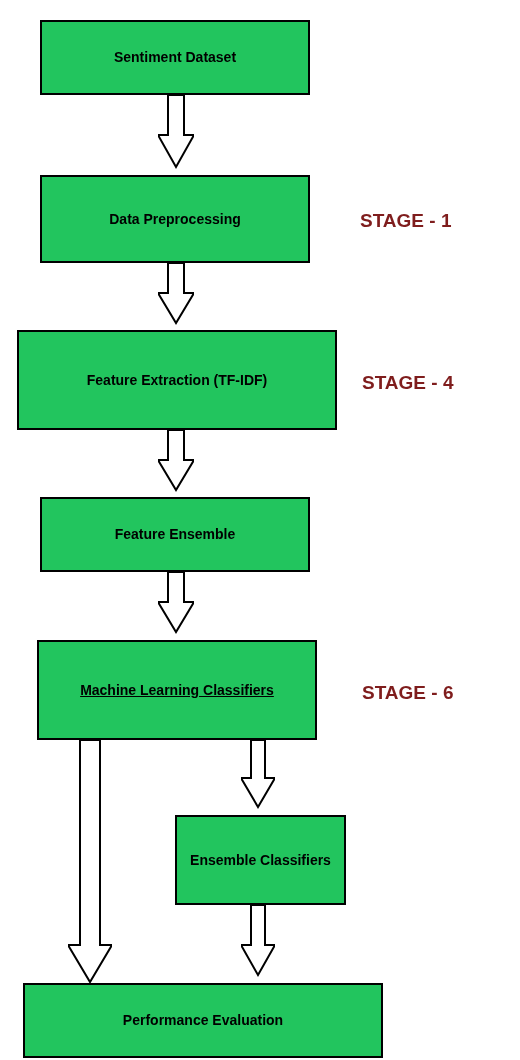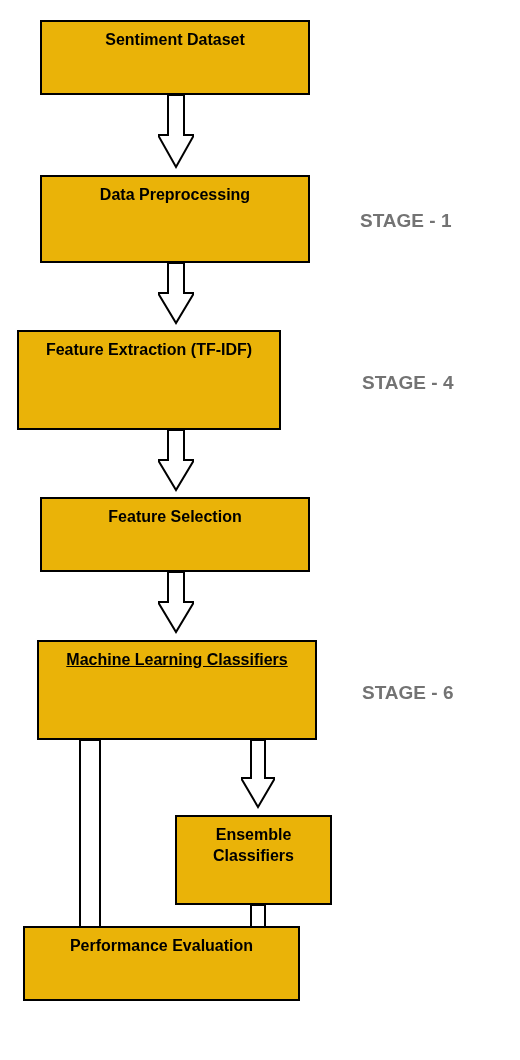--- a/index.html
+++ b/index.html
@@ -10,35 +10,35 @@
     body {
       width: 520px;
       height: 1060px;
       background: #ffffff;
       font-family: Arial, Helvetica, sans-serif;
       position: relative;
     }
     .box {
       position: absolute;
       border: 2px solid #000;
-      background: #eab308;
+      background: #22c55e;
       display: flex;
-      align-items: flex-start;
+      align-items: center;
       justify-content: center;
       text-align: center;
       font-weight: bold;
-      font-size: 16px;
+      font-size: 14px;
       padding: 8px;
       line-height: 1.3;
     }
     .stage-label {
       position: absolute;
       font-weight: bold;
       font-size: 19px;
-      color: #737373;
+      color: #7f1d1d;
     }
     .arrow {
       position: absolute;
     }
   </style>
 </head>
 <body>
 
 <div class="box" style="left:40px; top:20px; width:270px; height:75px;">
   <span>Sentiment Dataset</span>
@@ -53,34 +53,34 @@
 </div>
 
 <div class="stage-label" style="left:360px; top:210px;">
   <span>STAGE - 1</span>
 </div>
 
 <svg class="arrow" style="left:158px; top:263px; width:36px; height:63px;" viewBox="0 0 36 63">
   <path d="M 10 0 L 10 30 L 0 30 L 18 60 L 36 30 L 26 30 L 26 0 Z" fill="#fff" stroke="#000" stroke-width="2"></path>
 </svg>
 
-<div class="box" style="left:17px; top:330px; width:264px; height:100px;">
+<div class="box" style="left:17px; top:330px; width:320px; height:100px;">
   <span>Feature Extraction (TF-IDF)</span>
 </div>
 
 <div class="stage-label" style="left:362px; top:372px;">
   <span>STAGE - 4</span>
 </div>
 
 <svg class="arrow" style="left:158px; top:430px; width:36px; height:63px;" viewBox="0 0 36 63">
   <path d="M 10 0 L 10 30 L 0 30 L 18 60 L 36 30 L 26 30 L 26 0 Z" fill="#fff" stroke="#000" stroke-width="2"></path>
 </svg>
 
 <div class="box" style="left:40px; top:497px; width:270px; height:75px;">
-  <span>Feature Selection</span>
+  <span>Feature Ensemble</span>
 </div>
 
 <svg class="arrow" style="left:158px; top:572px; width:36px; height:63px;" viewBox="0 0 36 63">
   <path d="M 10 0 L 10 30 L 0 30 L 18 60 L 36 30 L 26 30 L 26 0 Z" fill="#fff" stroke="#000" stroke-width="2"></path>
 </svg>
 
 <div class="box" style="left:37px; top:640px; width:280px; height:100px;text-decoration:underline;">
   <span>Machine Learning Classifiers</span>
 </div>
 
@@ -89,23 +89,23 @@
 </div>
 
 <svg class="arrow" style="left:68px; top:740px; width:44px; height:245px;" viewBox="0 0 44 245">
   <path d="M 12 0 L 12 205 L 0 205 L 22 242 L 44 205 L 32 205 L 32 0 Z" fill="#fff" stroke="#000" stroke-width="2"></path>
 </svg>
 
 <svg class="arrow" style="left:241px; top:740px; width:34px; height:70px;" viewBox="0 0 34 70">
   <path d="M 10 0 L 10 38 L 0 38 L 17 67 L 34 38 L 24 38 L 24 0 Z" fill="#fff" stroke="#000" stroke-width="2"></path>
 </svg>
 
-<div class="box" style="left:175px; top:815px; width:157px; height:90px;">
+<div class="box" style="left:175px; top:815px; width:171px; height:90px;">
   <span>Ensemble Classifiers</span>
 </div>
 
 <svg class="arrow" style="left:241px; top:905px; width:34px; height:73px;" viewBox="0 0 34 73">
   <path d="M 10 0 L 10 40 L 0 40 L 17 70 L 34 40 L 24 40 L 24 0 Z" fill="#fff" stroke="#000" stroke-width="2"></path>
 </svg>
 
-<div class="box" style="left:23px; top:926px; width:277px; height:75px;">
+<div class="box" style="left:23px; top:983px; width:360px; height:75px;">
   <span>Performance Evaluation</span>
 </div>
 
 </body></html>

